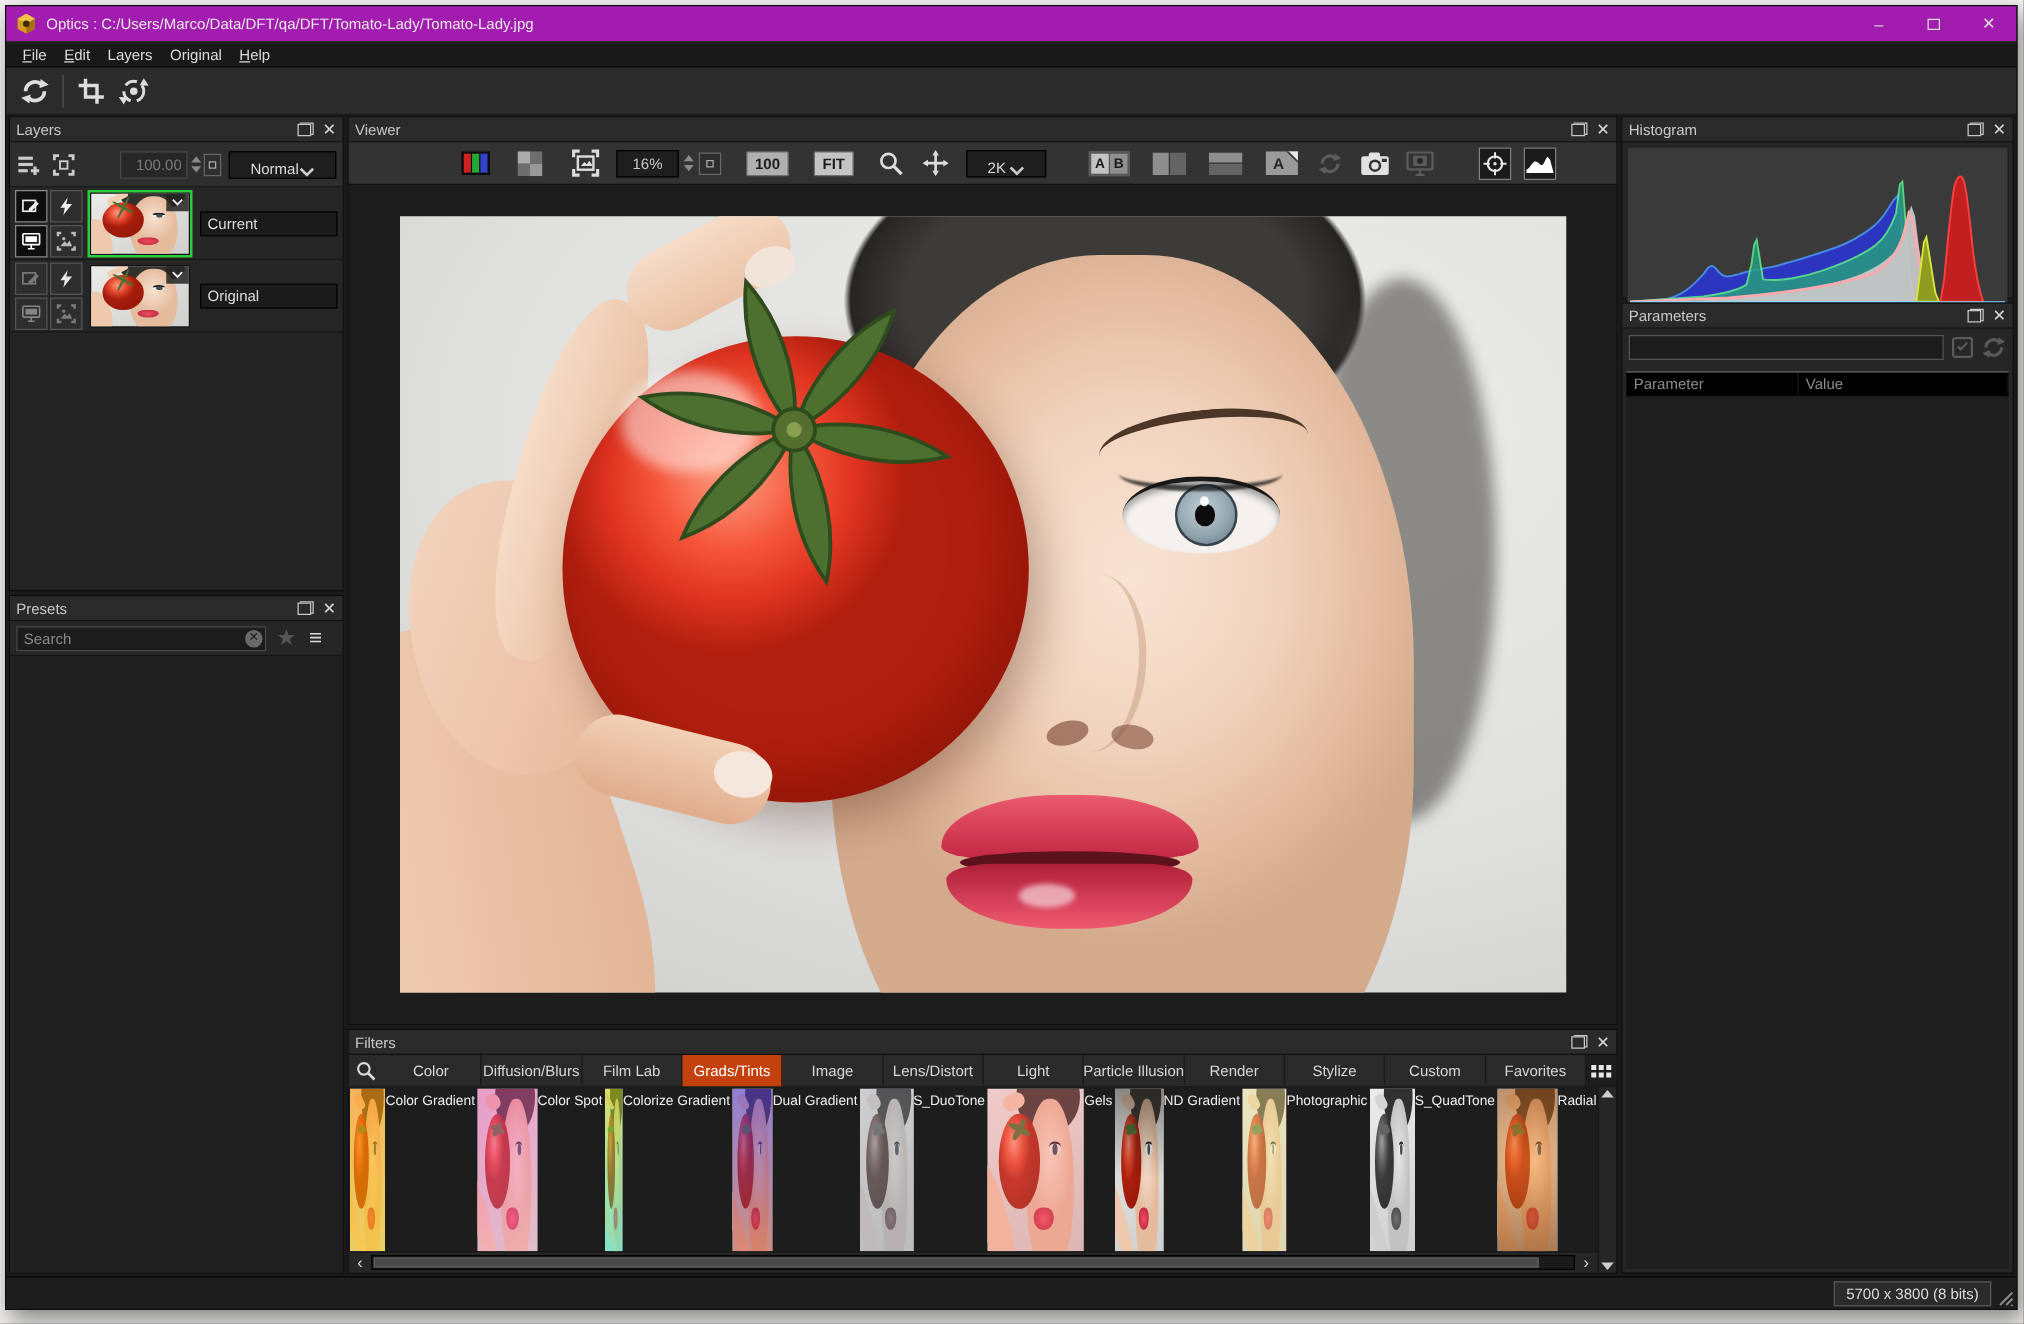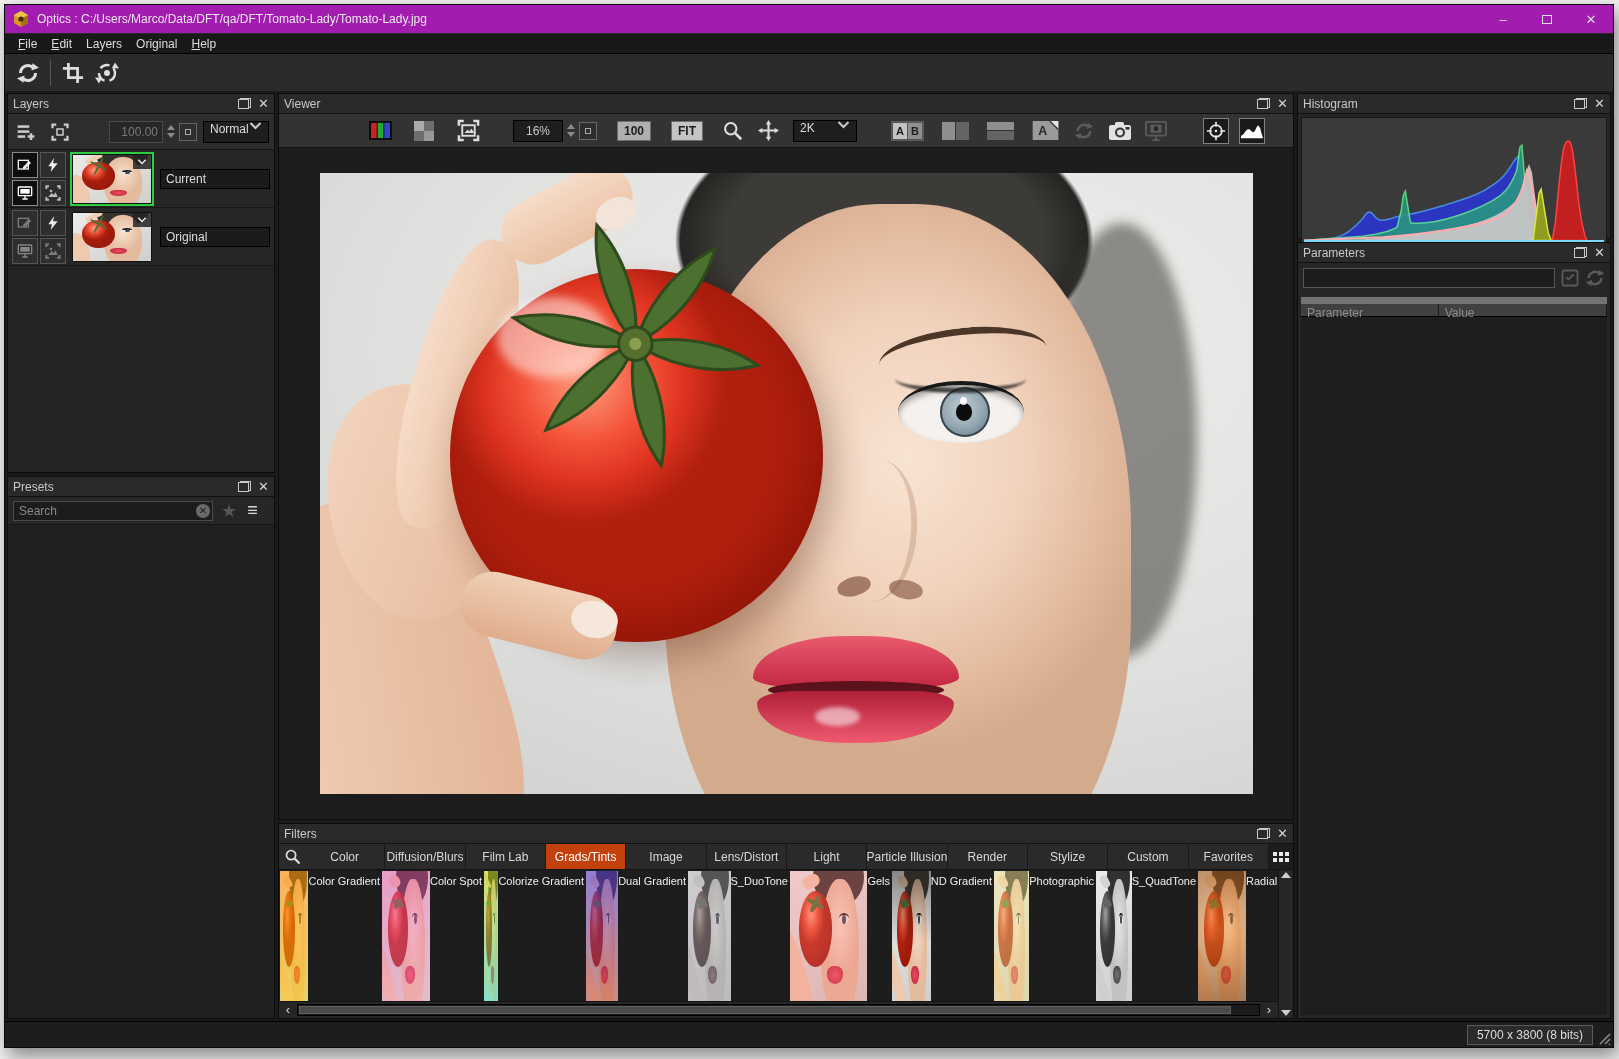--- a/index.html
+++ b/index.html
@@ -49,21 +49,21 @@
   .layers-tools { height:36px; background:#2e2e2e; border-bottom:1px solid #161616; display:flex; align-items:center; padding:0 5px; flex:none; }
   .lbtn { width:26px; height:26px; display:flex; align-items:center; justify-content:center; margin-right:8px; }
   .opacity-box { margin-left:28px; width:54px; height:22px; background:#272727; border:1px solid #4a4a4a;
                  color:#7a7a7a; font-size:12px; text-align:right; padding-right:4px; }
   .spin { width:12px; display:flex; flex-direction:column; align-items:center; gap:3px; margin:0 2px; }
   .spin i { display:block; width:0; height:0; border-left:4px solid transparent; border-right:4px solid transparent; }
   .spin .up { border-bottom:5px solid #8a8a8a; }
   .spin .dn { border-top:5px solid #8a8a8a; }
   .sq-btn { width:18px; height:18px; background:#2e2e2e; border:1px solid #666; display:flex; align-items:center; justify-content:center; margin-right:6px; }
   .sq-btn i { width:6px; height:6px; border:1px solid #aaa; display:block; }
-  .dd { height:22px; background:#1e1e1e; border:1px solid #000; display:flex; align-items:flex-start; color:#ddd; font-size:12px; padding:0 6px; }
+  .dd { height:22px; background:#1e1e1e; border:1px solid #000; display:flex; align-items:flex-end; color:#ddd; font-size:12px; padding:0 16px; }
   .dd svg { margin-left:auto; }
   .dd-blend { flex:1; }
   .layer-list { flex:1; background:#242424; overflow:hidden; }
   .layer-row { height:58px; display:flex; align-items:center; padding:4px; border-bottom:1px solid #161616; background:#262626; }
   .lgrid { display:grid; grid-template-columns:26px 26px; grid-template-rows:26px 26px; gap:2px; margin-right:6px; }
   .libtn { background:#2e2e2e; border:1px solid #555; display:flex; align-items:center; justify-content:center; }
   .libtn.pressed { background:#0e0e0e; border-color:#8a8a8a; }
   .libtn.dim svg { opacity:.55; }
   .lthumb { position:relative; width:80px; height:50px; border:1px solid #111; margin-right:8px; flex:none; }
   .lthumb.sel { outline:2px solid #2ecc40; }
@@ -184,21 +184,21 @@
 
   
   .histo { height:146px; flex:none; }
   .histo-body { flex:1; padding:3px; }
   .histo-plot { width:100%; height:100%; background:#3a3a3a; border:1px solid #181818; }
 
   
   .params { flex:1;justify-content:space-between; }
   .param-tools { height:30px; display:flex; align-items:center; padding:0 5px; gap:6px; background:#262626; flex:none; }
   .param-input { flex:1; height:20px; background:#1c1c1c; border:1px solid #555; color:#ccc; font-size:12px; padding:0 5px; }
-  .param-head { height:20px; display:flex; background:#404040; border-top:7px solid #737373; border-bottom:1px solid #000; margin:4px 3px 0 3px; flex:none; }
+  .param-head { height:20px; display:flex; background:#000000; border-top:1px solid #737373; border-bottom:1px solid #000; margin:4px 3px 0 3px; flex:none; }
   .pcol { color:#8c8c8c; font-size:12px; padding:2px 6px; border-right:1px solid #1a1a1a; }
   .pcol.c1 { width:45%; } .pcol.c2 { flex:1; }
   .params-body { flex:1; background:#1e1e1e; margin:0 3px 3px 3px; }
 
   
   .statusbar { height:26px; background:#1d1d1d; border-top:1px solid #000; display:flex; align-items:center;
                justify-content:flex-end; padding-right:20px; flex:none; position:relative; }
   .status-box { background:#2b2b2b; border:1px solid #5a5a5a; color:#ddd; font-size:12px; padding:2px 9px; }
   .grip { position:absolute; right:2px; bottom:2px; }
 </style>
@@ -451,21 +451,21 @@
                   <rect x="10" y="10" width="10" height="10" fill="#999"></rect>
                 </svg>
           </div>
           <div class="vbtn" style="margin-left:18px">
             <svg width="23" height="23" viewBox="0 0 24 24">
               <path d="M7 2H2v5M17 2h5v5M22 17v5h-5M2 17v5h5" fill="none" stroke="#ddd" stroke-width="2.6"></path>
               <rect x="5.5" y="6.5" width="13" height="11" fill="none" stroke="#ddd" stroke-width="2"></rect>
               <path d="M8 14.5l3-3.5 2 2 2-3 3 4.5z" fill="#ddd"></path>
                 </svg>
           </div>
-          <input class="zoom-box" style="margin-left: 32px;" value="16%">
+          <input class="zoom-box" style="margin-left: 12px;" value="16%">
           <div class="spin">
                 <i class="up"></i>
                 <i class="dn"></i>
               </div>
           <div class="sq-btn">
                 <i></i>
               </div>
           <div class="chip" style="margin-left:14px">100</div>
           <div class="chip fit" style="margin-left:20px">FIT</div>
           <div class="vbtn" style="margin-left:16px">

